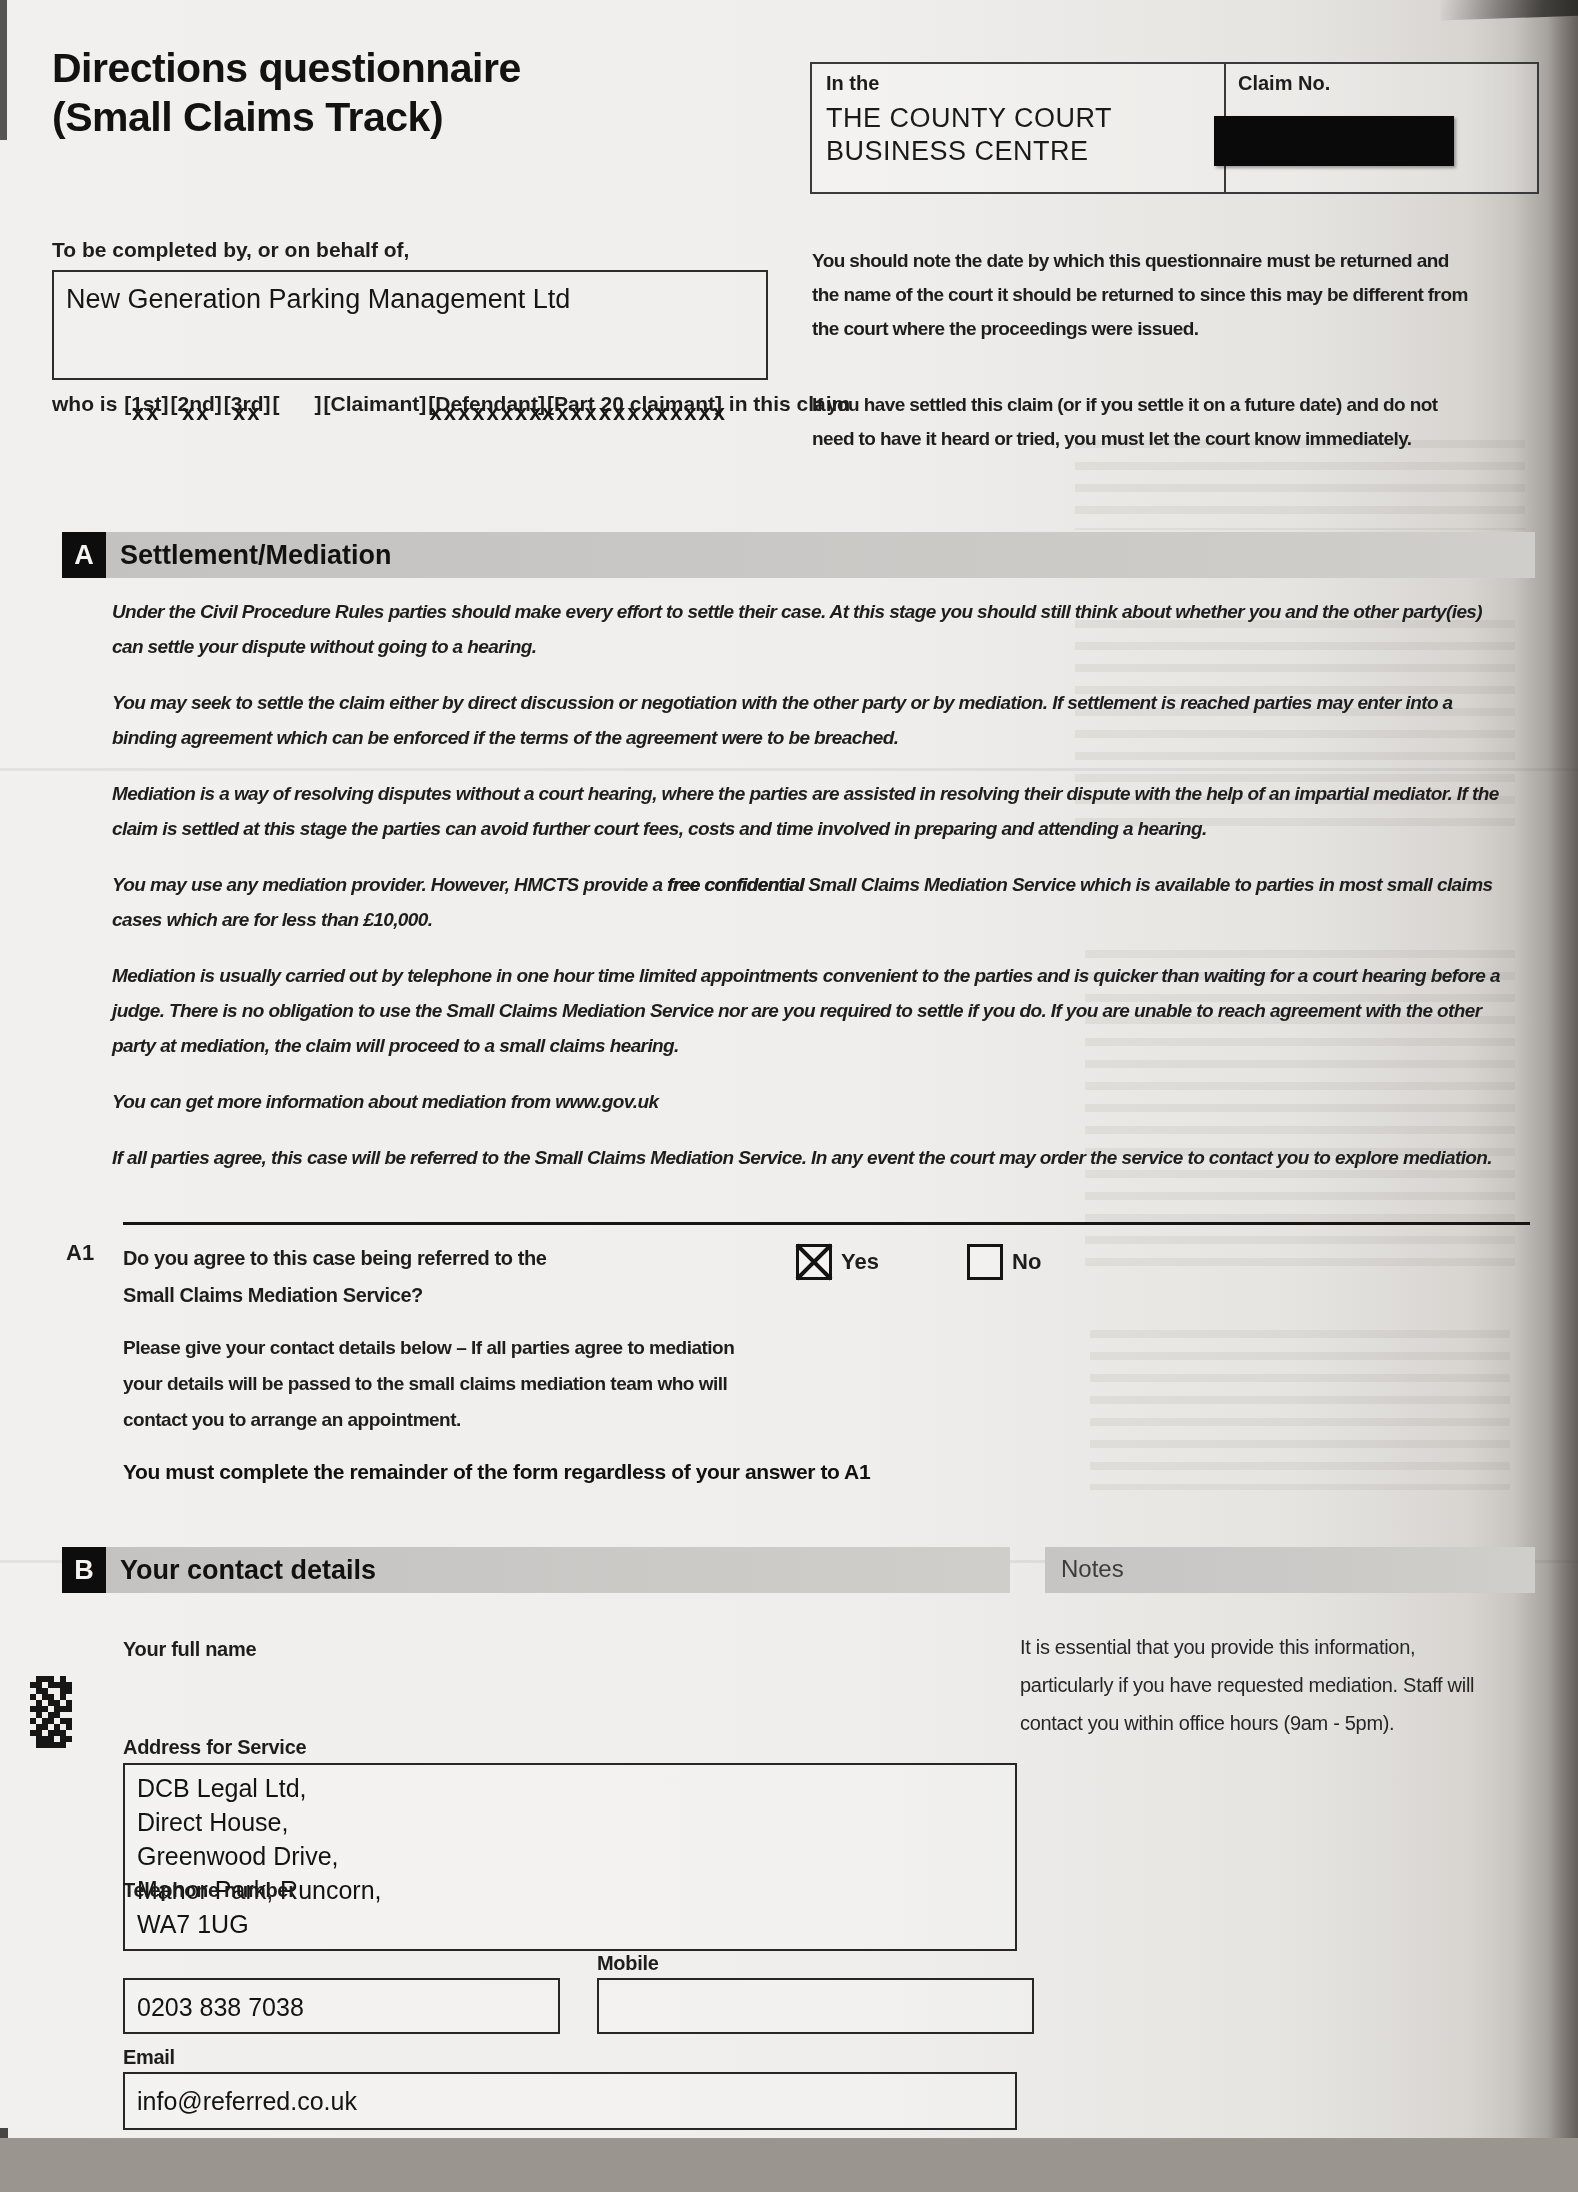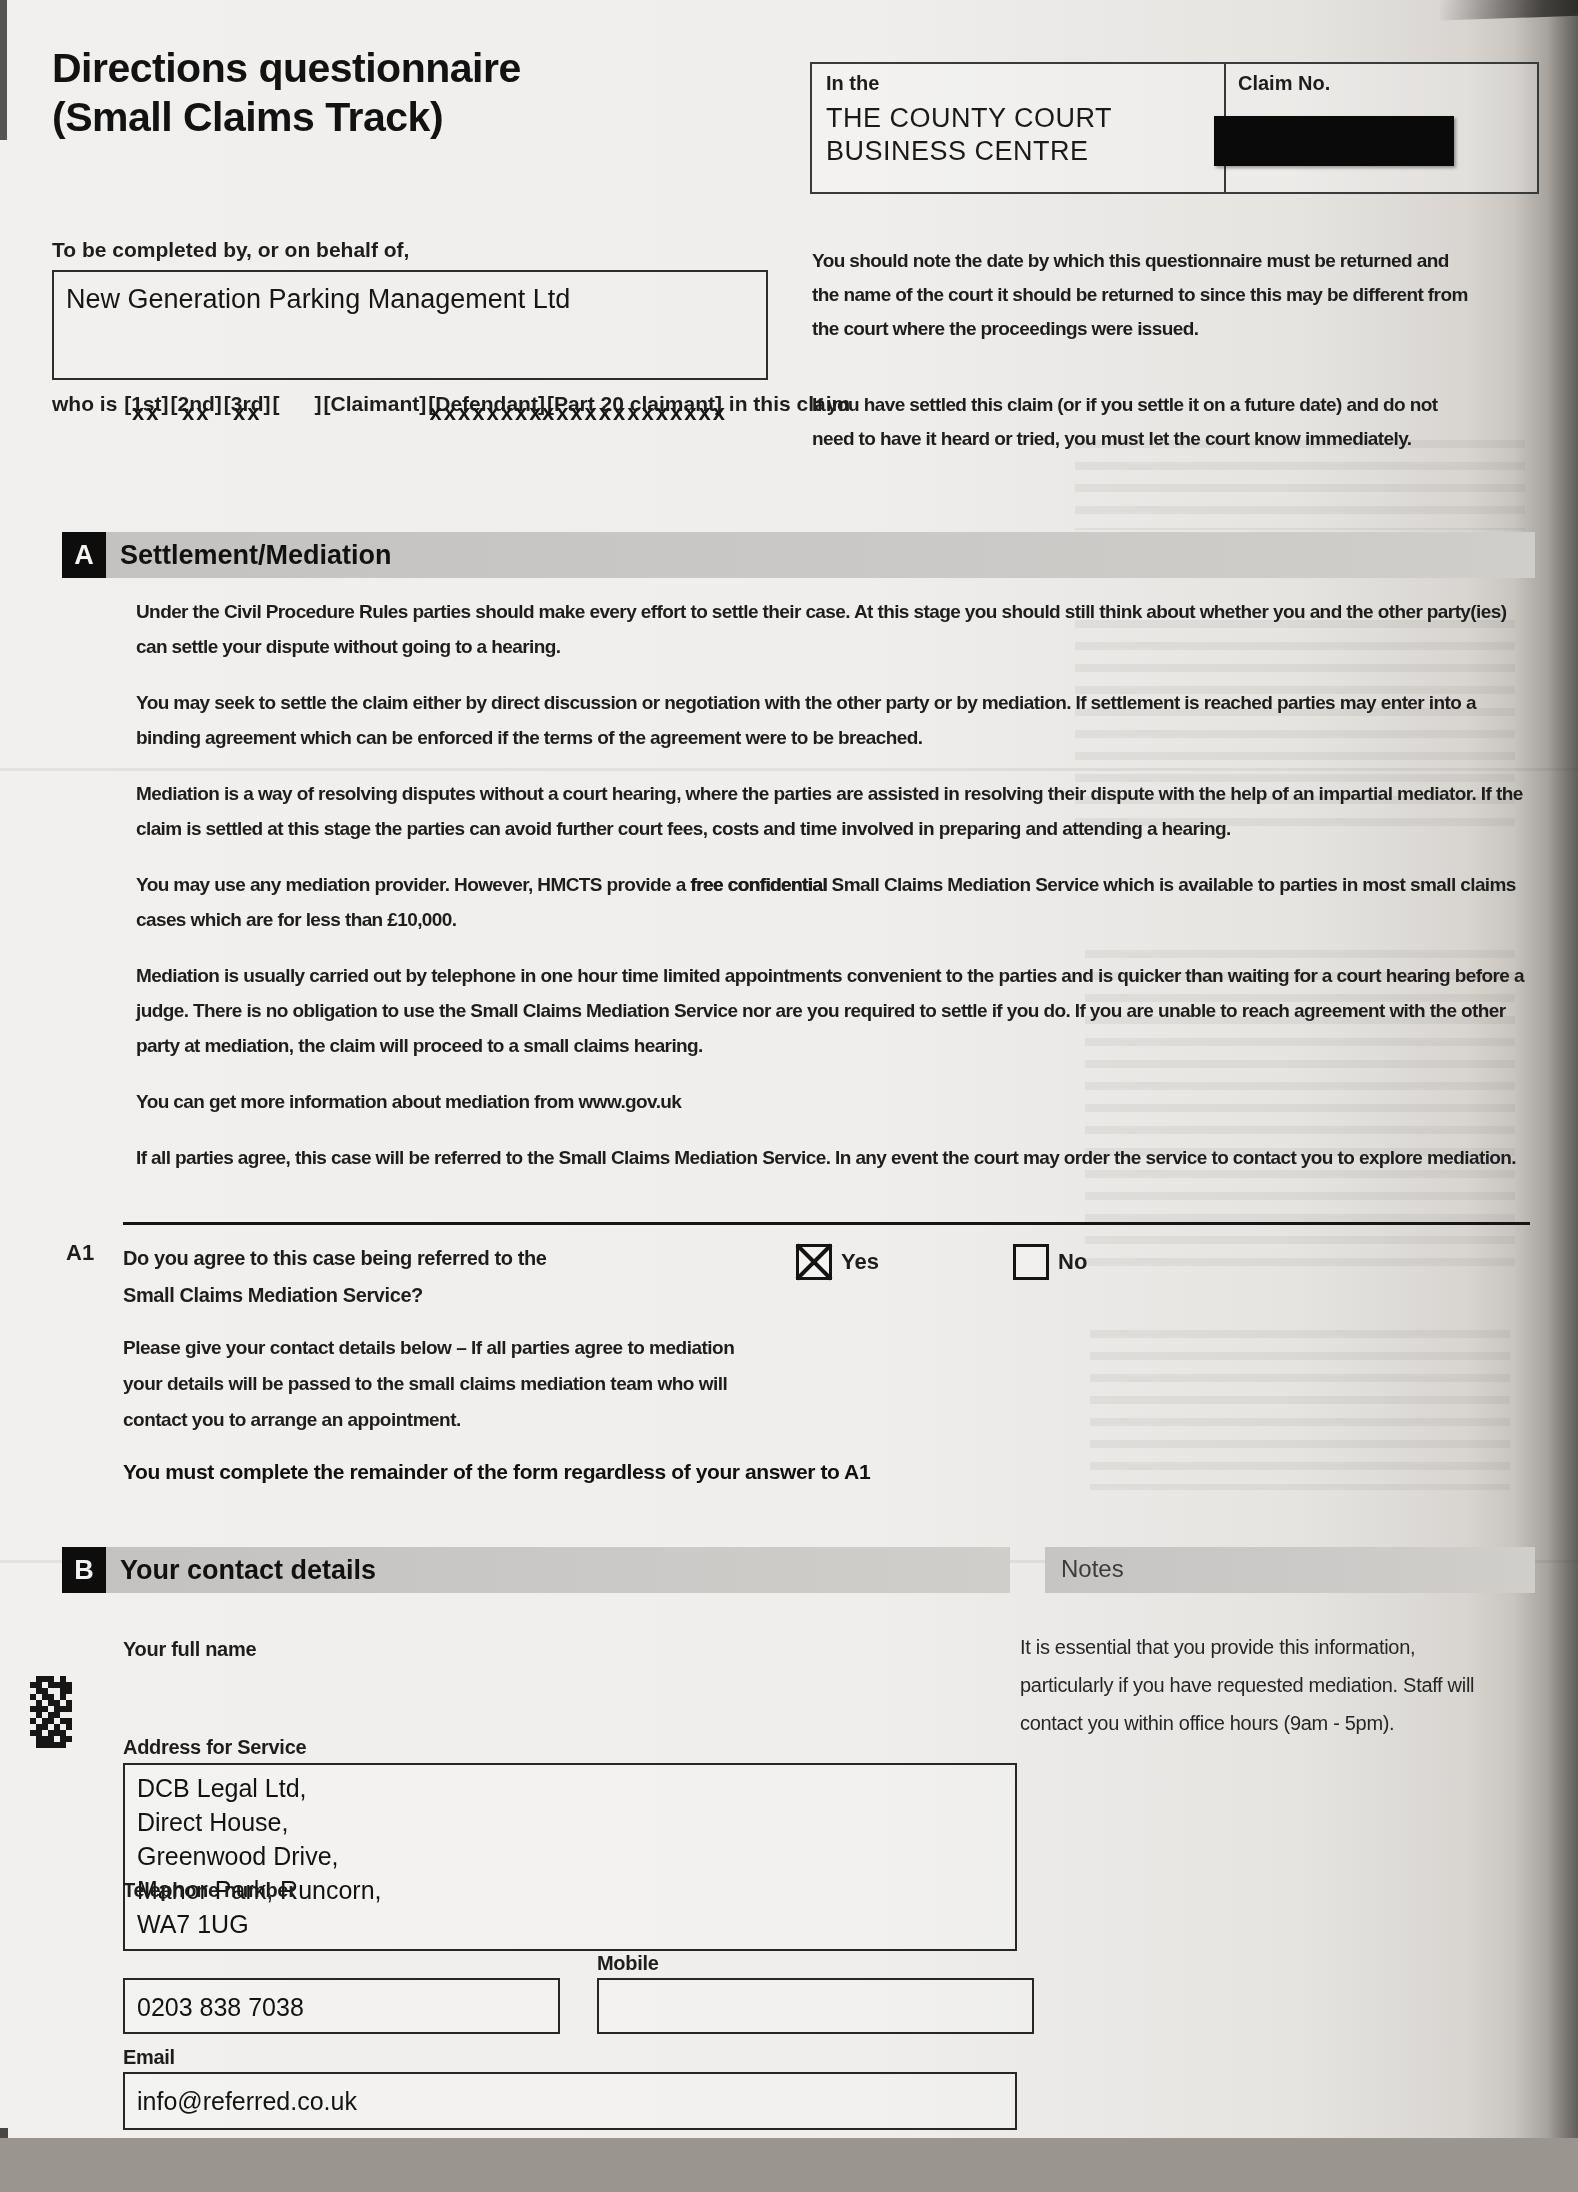--- a/index.html
+++ b/index.html
@@ -31,21 +31,21 @@
   .who-line{position:absolute;left:52px;top:392px;font-size:21px;font-weight:700;white-space:nowrap;}
   .tok{position:relative;display:inline-block;margin:0 1px;}
   .strike{position:absolute;left:50%;transform:translateX(-50%);top:8px;font-size:22px;font-weight:700;letter-spacing:2px;color:#161616;white-space:nowrap;}
   .intro{position:absolute;left:812px;width:732px;font-size:19px;font-weight:700;letter-spacing:-.6px;line-height:34px;white-space:pre-line;}
   
   .sec-bar{position:absolute;height:46px;background:linear-gradient(90deg,#c3c2c0,#cfcecb);}
   .sec-letter{position:absolute;left:0;top:0;width:44px;height:46px;background:#0d0d0d;color:#f4f3f1;
     font-size:27px;font-weight:700;display:flex;align-items:center;justify-content:center;}
   .sec-title{position:absolute;left:58px;top:8px;font-size:27px;font-weight:700;color:#111;}
   
-  .secA-body{position:absolute;left:136px;top:594px;width:1402px;}
+  .secA-body{position:absolute;left:112px;top:594px;width:1402px;font-style:italic;}
   .secA-body p{margin:0 0 21px 0;font-size:19px;font-weight:700;letter-spacing:-.6px;line-height:35px;color:#1d1d1d;}
   .xb{font-weight:900;text-shadow:.5px 0 0 currentColor;}
   .rule{position:absolute;left:123px;top:1222px;width:1407px;height:3px;background:#151515;}
   .a1-num{position:absolute;left:66px;top:1240px;font-size:22px;font-weight:700;}
   .a1-q{position:absolute;left:123px;top:1240px;width:500px;font-size:20px;font-weight:700;letter-spacing:-.4px;line-height:37px;white-space:pre-line;}
   .cb-group{position:absolute;top:1244px;display:flex;align-items:center;}
   .cb{position:relative;width:30px;height:30px;border:3px solid #141414;display:inline-block;background:rgba(255,255,255,.3);}
   .cb svg{position:absolute;left:-6px;top:-6px;}
   .cb-label{font-size:22px;font-weight:700;margin-left:9px;}
   .please{position:absolute;left:123px;top:1330px;width:720px;font-size:19px;font-weight:700;letter-spacing:-.5px;line-height:36px;white-space:pre-line;}
@@ -130,21 +130,21 @@
 
   <div class="cb-group" style="left:796px;">
     <span class="cb">
       <svg width="42" height="42" viewBox="0 0 42 42">
         <line x1="4" y1="4" x2="38" y2="38" stroke="#141414" stroke-width="4"></line>
         <line x1="38" y1="4" x2="4" y2="38" stroke="#141414" stroke-width="4"></line>
       </svg>
     </span>
     <span class="cb-label">Yes</span>
   </div>
-  <div class="cb-group" style="left:979px;padding-left:34px;">
+  <div class="cb-group" style="left:933px;padding-left:34px;">
     <span class="cb"></span>
     <span class="cb-label">No</span>
   </div>
 
   <div class="please">Please give your contact details below – If all parties agree to mediation
 your details will be passed to the small claims mediation team who will
 contact you to arrange an appointment.</div>
   <div class="must">You must complete the remainder of the form regardless of your answer to A1</div>
 
   <div class="sec-bar" style="left:62px;top:1547px;width:948px;">

